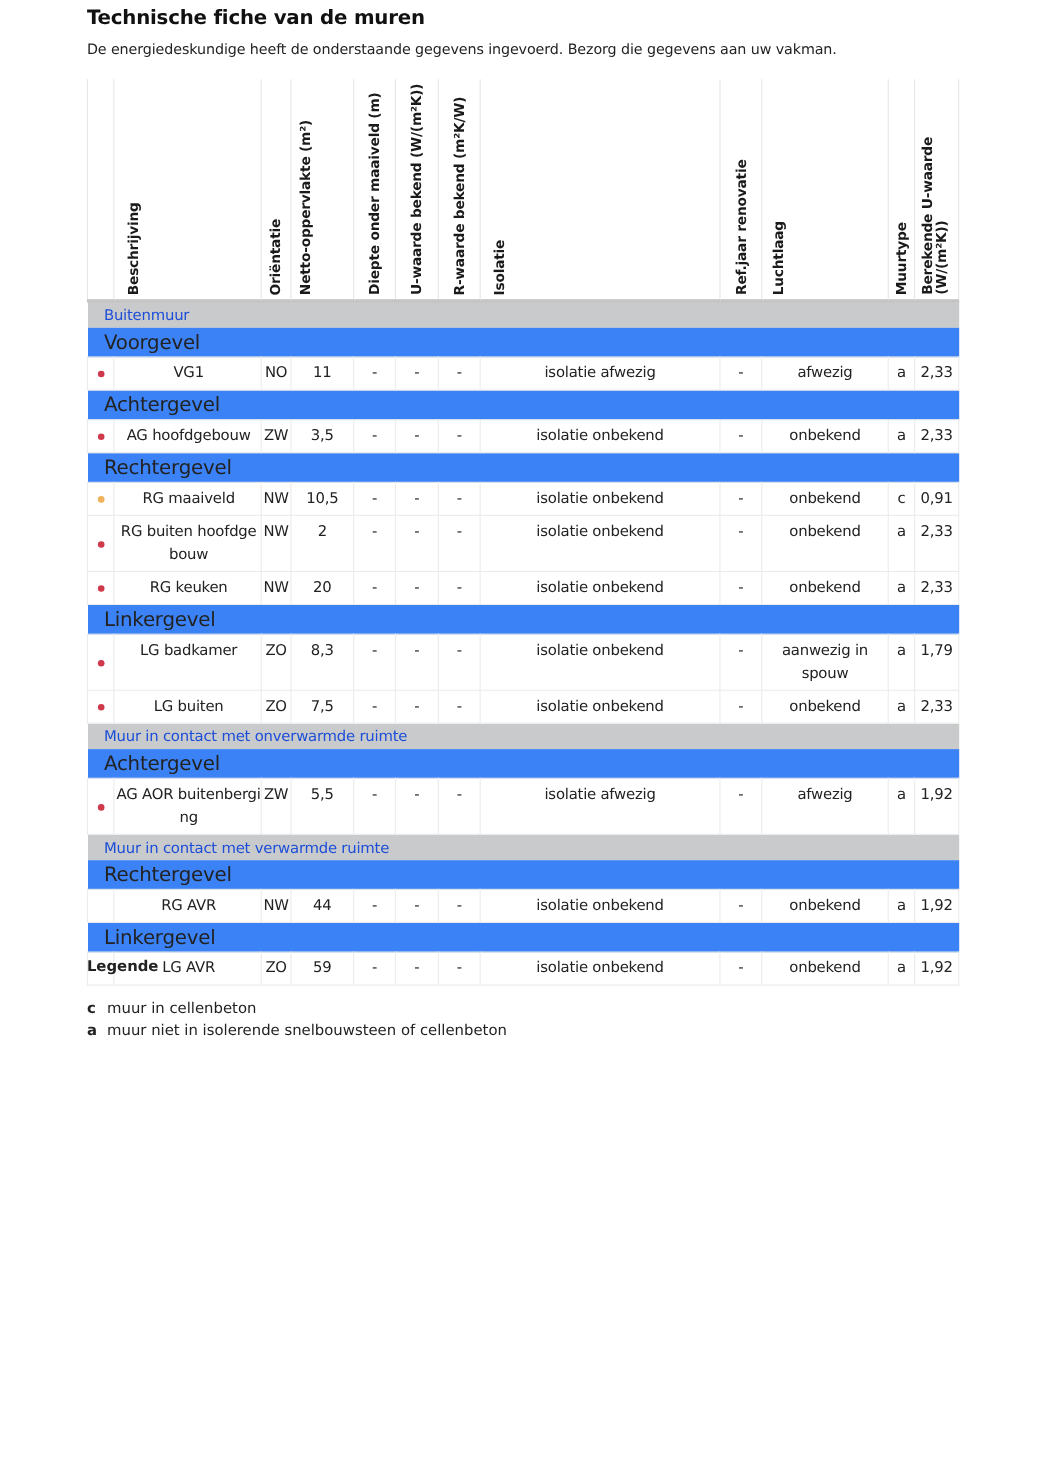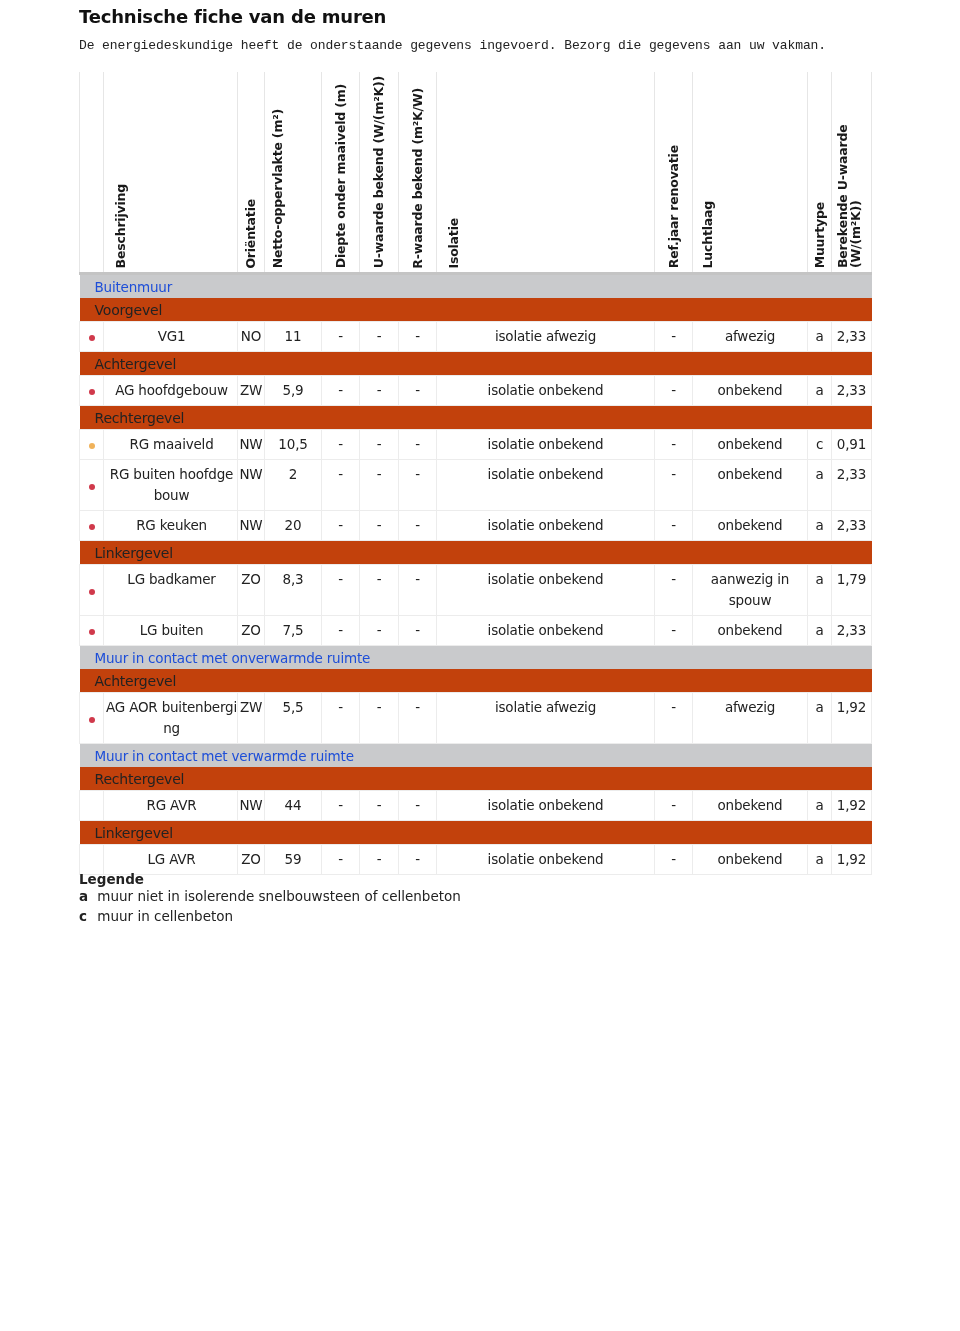--- a/index.html
+++ b/index.html
@@ -6,21 +6,21 @@
   body {
     width: 960px; height: 1331px; position: relative; overflow: hidden;
     font-family: "DejaVu Sans", sans-serif; color: #1a1a1a;
   }
   .title {
     position: absolute; left: 79px; top: 6px;
     font-size: 18px; font-weight: bold; letter-spacing: -0.2px; color: #111; text-align: right;
   }
   .subtitle {
     position: absolute; left: 79px; top: 38px;
-    font-size: 13px; color: #222; letter-spacing: -0.1px; font-family: Liberation Mono, monospace;
+    font-size: 13px; color: #222; letter-spacing: -0.1px;
   }
   table.walls {
     position: absolute; left: 79px; top: 72px;
     border-collapse: collapse; table-layout: fixed;
     width: 792px; font-size: 13.5px; letter-spacing: -0.2px;
   }
   table.walls col.c-dot { width: 24px; }
   table.walls col.c-desc { width: 134px; }
   table.walls col.c-or { width: 27px; }
   table.walls col.c-area { width: 57px; }
@@ -42,37 +42,37 @@
     writing-mode: vertical-rl; transform: rotate(180deg);
     font-size: 12.5px; font-weight: bold; color: #1a1a1a;
     white-space: nowrap; padding: 4px 0; margin: 0 auto; display: block;
     line-height: 1.05; text-align: left;
   }
   tr.group td {
     background: #c9cacc; font-size: 13.5px; padding: 3px 0 2px 15px;
     height: 18px; color: #1d4ed8;
   }
   tr.sub td {
-    background: #c2410c; font-size: 14px; padding: 3px 0 2px 15px;
+    background: #3b82f6; font-size: 18px; padding: 3px 0 2px 15px;
     height: 18px; color: #222;
   }
   tr.row td {
     background: #fff; border: 1px solid #ececec;
     text-align: center; vertical-align: top; padding: 4px 0 4px 0;
     line-height: 21px; height: 18px; color: #222;
   }
   tr.row td.dotcell { vertical-align: middle; padding: 0; }
   tr.row td.desc { padding-left: 2px; padding-right: 0; word-break: break-all; }
   .dot {
     display: inline-block; width: 6px; height: 6px; border-radius: 50%;
   }
   .legend {
     position: absolute; left: 79px; top: 871px; font-size: 13.5px; color: #222;
   }
-  .legend .lh { font-weight: bold; margin-bottom: 1px; }
+  .legend .lh { font-weight: bold; margin-bottom: 22px; }
   .legend .li { margin-bottom: 4px; }
   .legend .lk { font-weight: bold; display: inline-block; width: 14px; }
 </style>
 </head>
 <body>
 
 <div class="title">Technische fiche van de muren</div>
 <div class="subtitle">De energiedeskundige heeft de onderstaande gegevens ingevoerd. Bezorg die gegevens aan uw vakman.</div>
 
 <table class="walls">
@@ -149,21 +149,21 @@
         <td>a</td>
         <td>2,33</td>
       </tr>
       <tr class="sub">
         <td colspan="12">Achtergevel</td>
       </tr>
       <tr class="row">
         <td class="dotcell"><span class="dot" style="background: rgb(208, 57, 75);"></span></td>
         <td class="desc">AG hoofdgebouw</td>
         <td>ZW</td>
-        <td>5,9</td>
+        <td>3,5</td>
         <td>-</td>
         <td>-</td>
         <td>-</td>
         <td>isolatie onbekend</td>
         <td>-</td>
         <td style="padding: 4px 14px;">onbekend</td>
         <td>a</td>
         <td>2,33</td>
       </tr>
       <tr class="sub">
@@ -298,20 +298,20 @@
         <td style="padding: 4px 14px;">onbekend</td>
         <td>a</td>
         <td>1,92</td>
       </tr>
     </tbody>
 </table>
 
 <div class="legend">
   <div class="lh">Legende</div>
   <div class="li">
+    <span class="lk">c</span>
+    <span>muur in cellenbeton</span>
+  </div>
+  <div class="li">
     <span class="lk">a</span>
     <span>muur niet in isolerende snelbouwsteen of cellenbeton</span>
   </div>
-  <div class="li">
-    <span class="lk">c</span>
-    <span>muur in cellenbeton</span>
-  </div>
 </div>
 
 </body></html>

